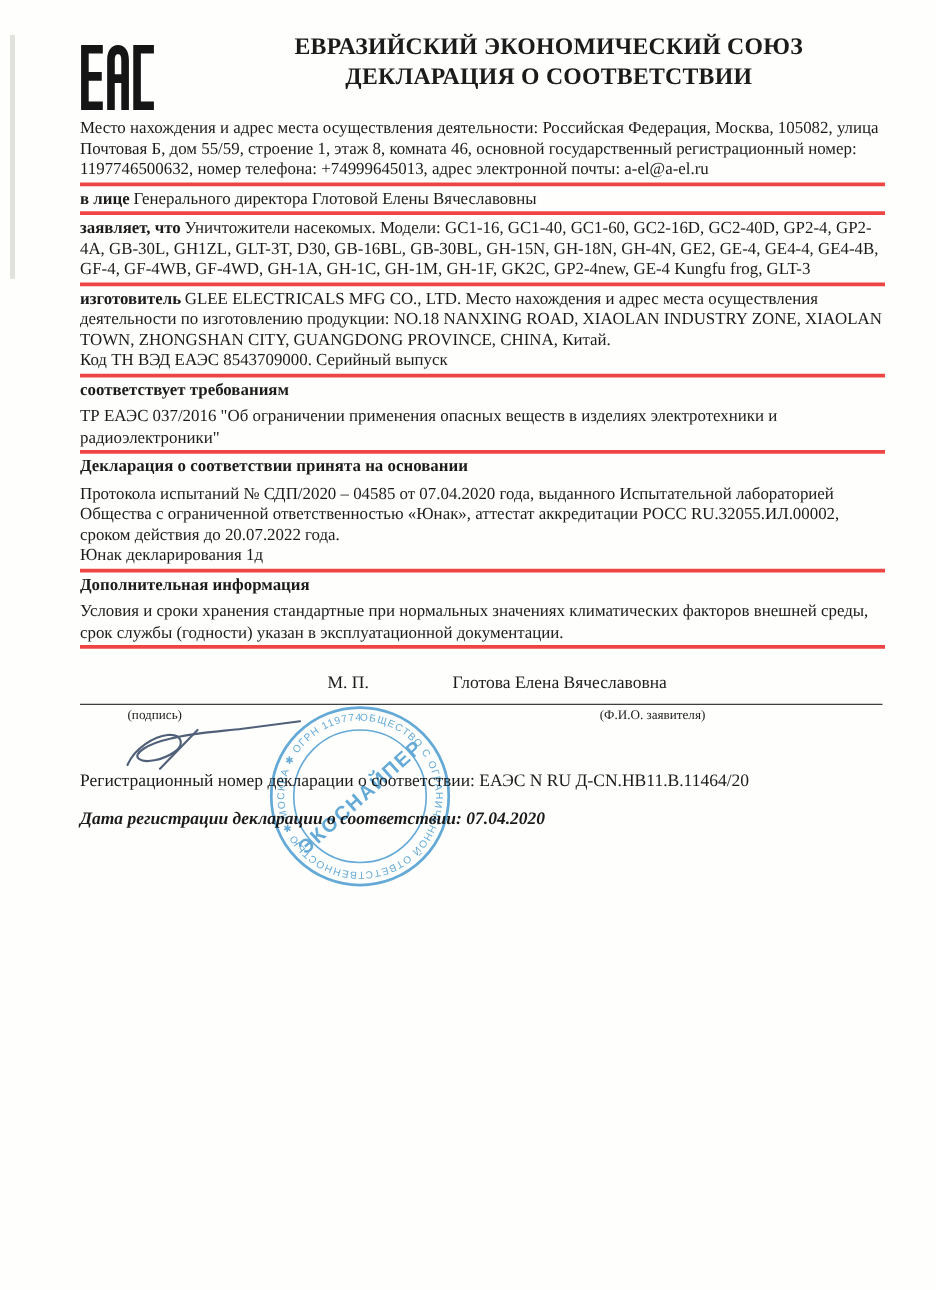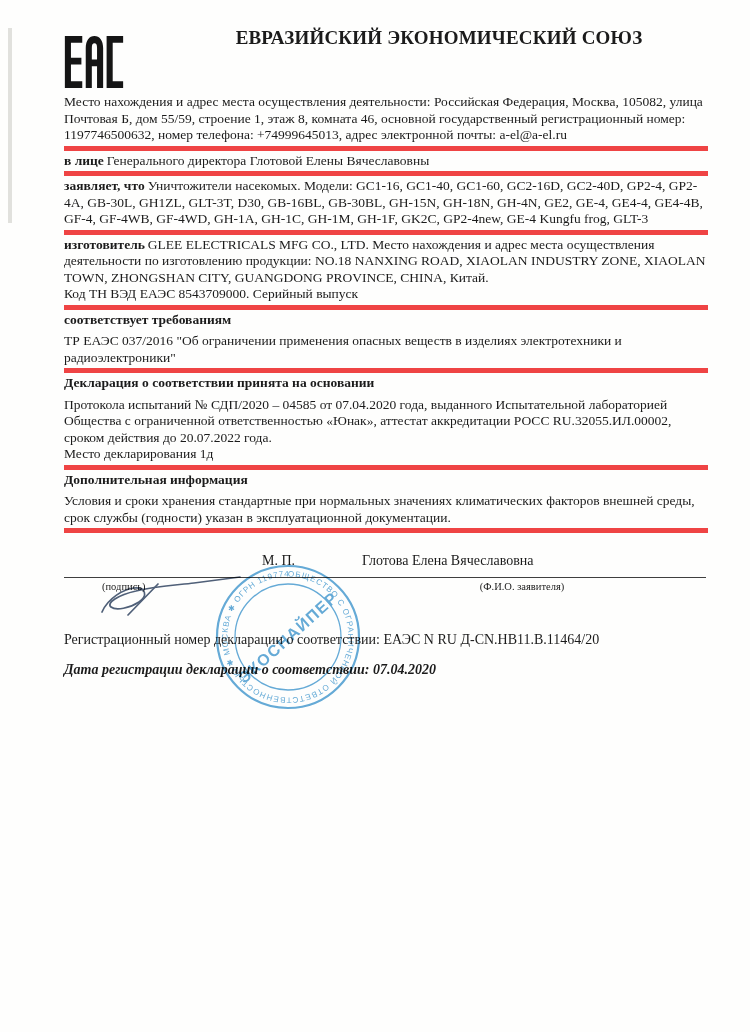--- a/index.html
+++ b/index.html
@@ -7,21 +7,21 @@
     position:relative;width:750px;height:1032px;background:#fefefdff;
     font-family:"Liberation Serif","DejaVu Serif",serif;color:#1b1b1b;overflow:hidden;
   }
   .scan-edge{position:absolute;left:8px;top:28px;width:4px;height:195px;background:#c9c9c3;opacity:.55;}
   .content{position:absolute;left:64px;top:0;width:644px;}
   .hdr{display:flex;align-items:flex-start;margin-top:26px;}
   .hdr .logo-wrap{width:62px;margin-top:6px;}
   .titles{flex:1;text-align:center;font-weight:bold;font-size:19px;line-height:24px;padding-left:44px;letter-spacing:.2px;}
   .row{font-size:13.5px;line-height:16.5px;padding:2px 0 2px 0;}
   .lbl{font-weight:bold;margin-right:3px;}
-  .bb1{border-bottom:5px solid #ef4444;}
+  .bb1{border-bottom:3px solid #ef4444;}
   .bb2{border-bottom:2px solid #2c2c2c;}
   .applicant-row{padding-top:12px;padding-bottom:5px;}
   .sec-head{font-weight:bold;}
   .gap-top{margin-top:5px;}
   .sig-area{position:relative;height:70px;}
   .sig-line{position:absolute;left:0;right:2px;top:44px;border-top:1px solid #3f3f3f;}
   .mp{position:absolute;left:198px;top:20px;font-size:14px;font-family:Liberation Serif, serif;}
   .fio-name{position:absolute;left:298px;top:20px;width:320px;text-align:left;font-size:14px;}
   .cap-sign{position:absolute;left:38px;top:48px;font-size:10.5px;}
   .cap-fio{position:absolute;left:298px;top:48px;width:320px;text-align:center;font-size:10.5px;}
@@ -47,20 +47,21 @@
         <svg class="eac-logo" width="60" height="60" viewBox="0 0 69 62" aria-hidden="true">
           <g fill="#151515">
             <path d="M1,1 h20 v8 h-13 v17 h12 v8 h-12 v19 h13 v8 h-20 z"></path>
             <path fill-rule="evenodd" d="M25,61 V15 C25,6 29,1 35,1 C41,1 45,6 45,15 V61 H38 V36 H32 V61 Z M32,28 H38 V15 C38,11 37,9.5 35,9.5 C33,9.5 32,11 32,15 Z"></path>
             <path d="M49,1 h19 v8 h-12 v44 h12 v8 h-19 z"></path>
           </g>
         </svg>
       </div>
       <div class="titles">
         <div>ЕВРАЗИЙСКИЙ ЭКОНОМИЧЕСКИЙ СОЮЗ</div>
+        <div>ДЕКЛАРАЦИЯ О СООТВЕТСТВИИ</div>
       </div>
     </div>
 
 
     <div class="row bb1">
       <span>Место нахождения и адрес места осуществления деятельности: Российская Федерация, Москва, 105082, улица Почтовая Б, дом 55/59, строение 1, этаж 8, комната 46, основной государственный регистрационный номер: 1197746500632, номер телефона: +74999645013, адрес электронной почты: a-el@a-el.ru</span>
     </div>
 
     <div class="row bb1">
       <span class="lbl">в лице</span><span>Генерального директора Глотовой Елены Вячеславовны</span>
@@ -76,21 +77,21 @@
     </div>
 
     <div class="row bb1">
       <div class="sec-head">соответствует требованиям</div>
       <div class="gap-top">ТР ЕАЭС 037/2016 "Об ограничении применения опасных веществ в изделиях электротехники и радиоэлектроники"</div>
     </div>
 
     <div class="row bb1">
       <div class="sec-head">Декларация о соответствии принята на основании</div>
       <div class="gap-top">Протокола испытаний № СДП/2020 – 04585  от 07.04.2020 года, выданного Испытательной лабораторией Общества с ограниченной ответственностью «Юнак», аттестат аккредитации РОСС RU.32055.ИЛ.00002, сроком действия до 20.07.2022 года.</div>
-      <div>Место декларирования 1д</div>
+      <div>Юнак декларирования 1д</div>
     </div>
 
     <div class="row bb1">
       <div class="sec-head">Дополнительная информация</div>
       <div class="gap-top">Условия и сроки хранения стандартные при нормальных значениях климатических факторов внешней среды, срок службы (годности) указан в эксплуатационной документации.</div>
     </div>
 
 
     <div class="sig-area">
       <span class="mp">М. П.</span>

